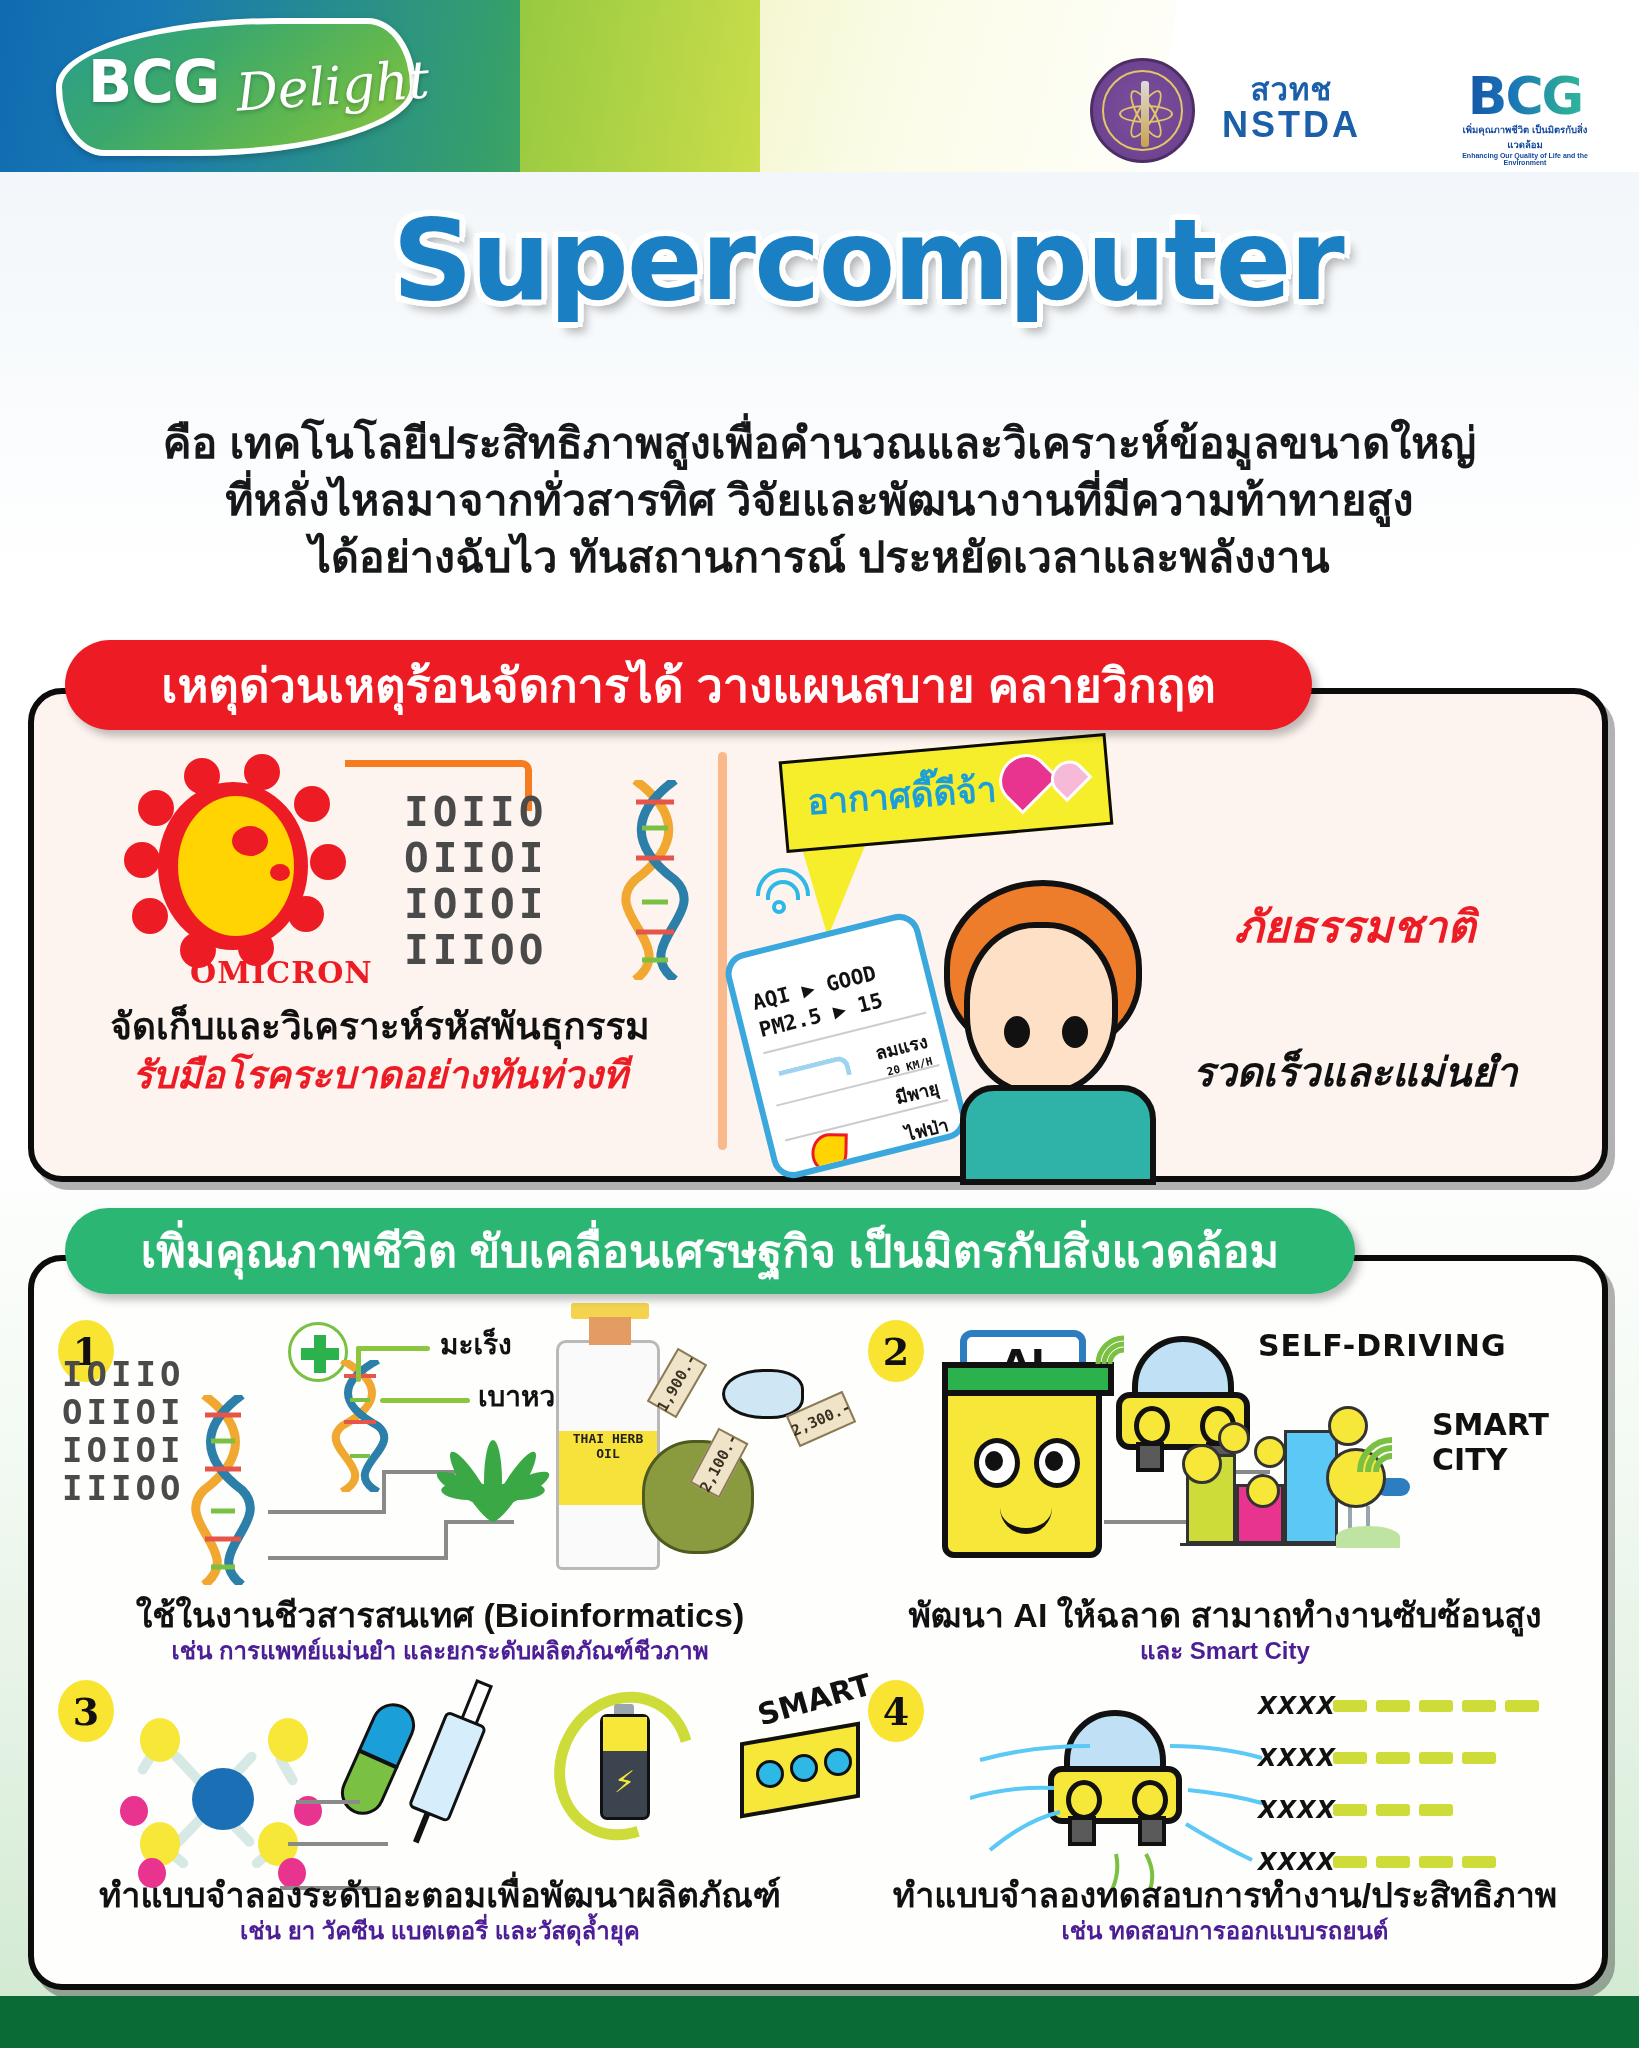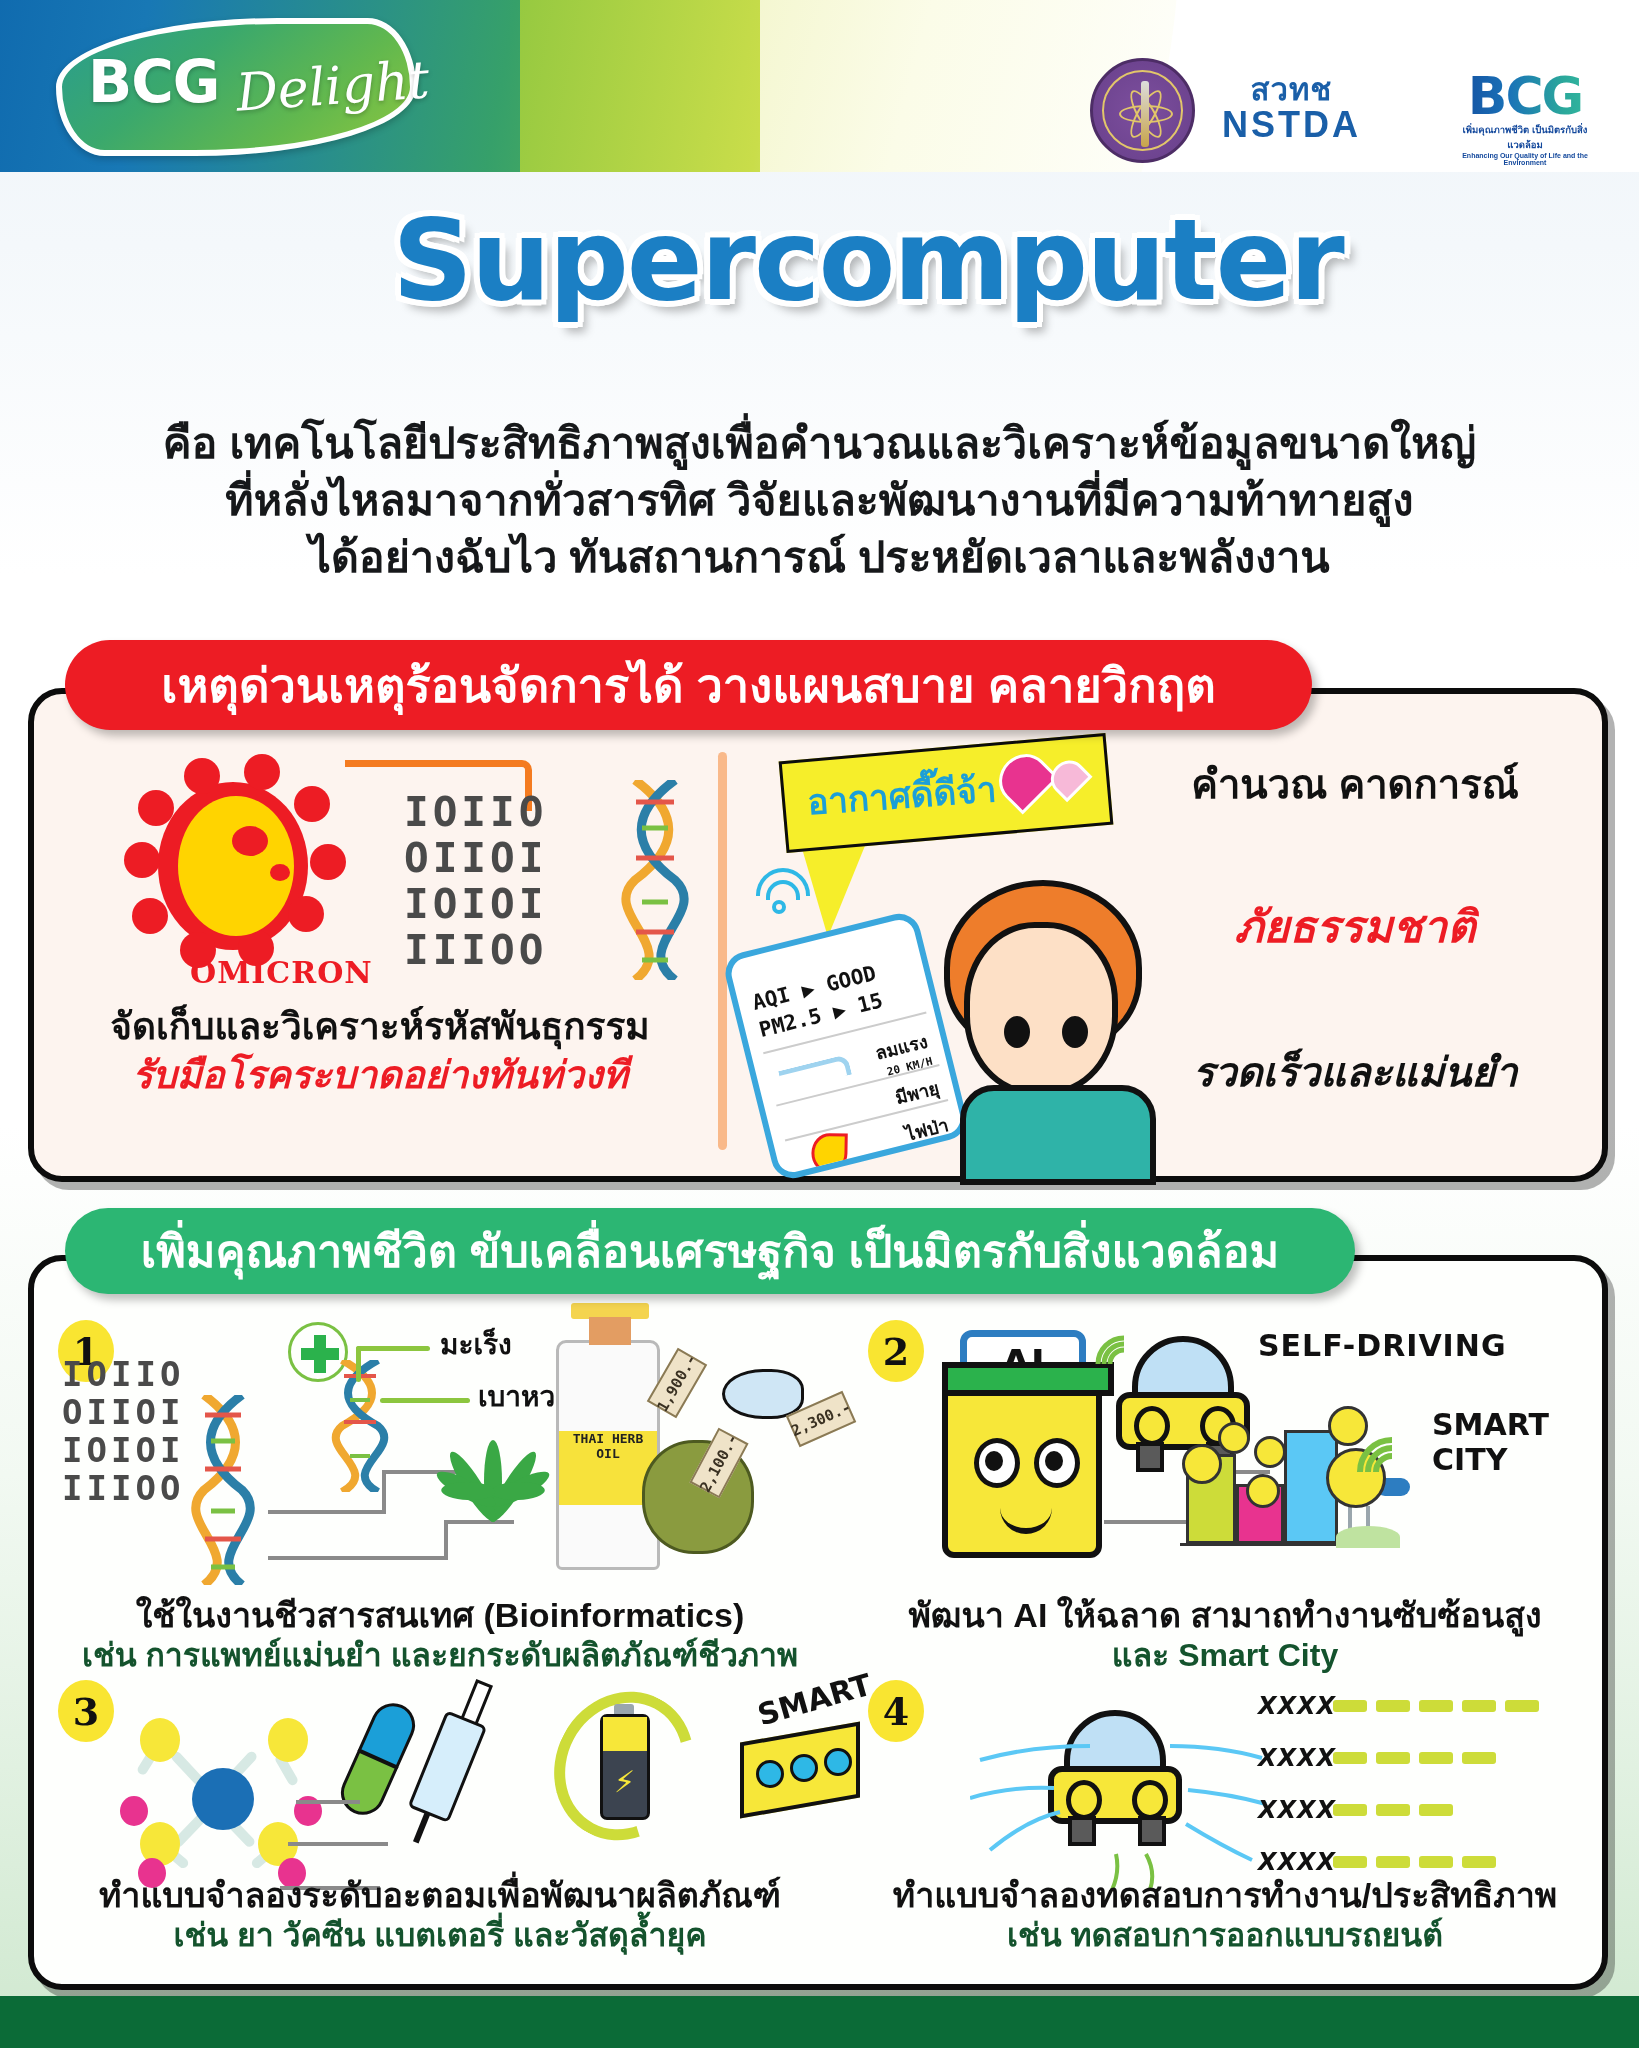--- a/index.html
+++ b/index.html
@@ -164,21 +164,21 @@
   .num{position:absolute;width:56px;height:62px;border-radius:50%;background:#f9e531;
       display:flex;align-items:center;justify-content:center;font-size:38px;font-weight:bold;color:#111;
       font-family:"DejaVu Serif",serif;}
   #num1{left:58px;top:1320px;}
   #num2{left:868px;top:1320px;}
   #num3{left:58px;top:1680px;}
   #num4{left:868px;top:1680px;}
 
   .itemcap{position:absolute;text-align:center;font-weight:bold;line-height:1.22;}
   .itemcap .main{font-size:34px;color:#111;}
-  .itemcap .eg{font-size:32px;color:#14532d;}
+  .itemcap .eg{font-size:24px;color:#4c1d95;}
   #ic1{left:45px;top:1595px;width:790px;}
   #ic2{left:845px;top:1595px;width:760px;}
   #ic3{left:45px;top:1875px;width:790px;}
   #ic4{left:845px;top:1875px;width:760px;}
 
   .crossbadge{position:absolute;left:288px;top:1322px;width:60px;height:60px;border-radius:50%;
       border:3px solid #7ac143;box-sizing:border-box;}
   .crossbadge i{position:absolute;background:#2bb24c;}
   .crossbadge .v{left:23px;top:10px;width:12px;height:38px;}
   .crossbadge .h{left:10px;top:23px;width:38px;height:12px;}
@@ -405,21 +405,20 @@
   <div class="hair"></div>
   <div class="face">
     <div class="eye" style="left:34px"></div>
     <div class="eye" style="left:92px"></div>
     <div class="mouth"></div>
   </div>
   <div class="body"></div>
 </div>
 
 <div class="cap" id="cap1c">
-  <div>คำนวณ คาดการณ์</div>
 </div>
 <div class="cap" id="cap1d">
   <div>ภัยธรรมชาติ</div>
 </div>
 <div class="cap" id="cap1e">รวดเร็วและแม่นยำ</div>
 
 <div class="panel" id="panel2"></div>
 <div class="pill" id="pill2">เพิ่มคุณภาพชีวิต ขับเคลื่อนเศรษฐกิจ เป็นมิตรกับสิ่งแวดล้อม</div>
 
 <div class="num" id="num1">1</div>

